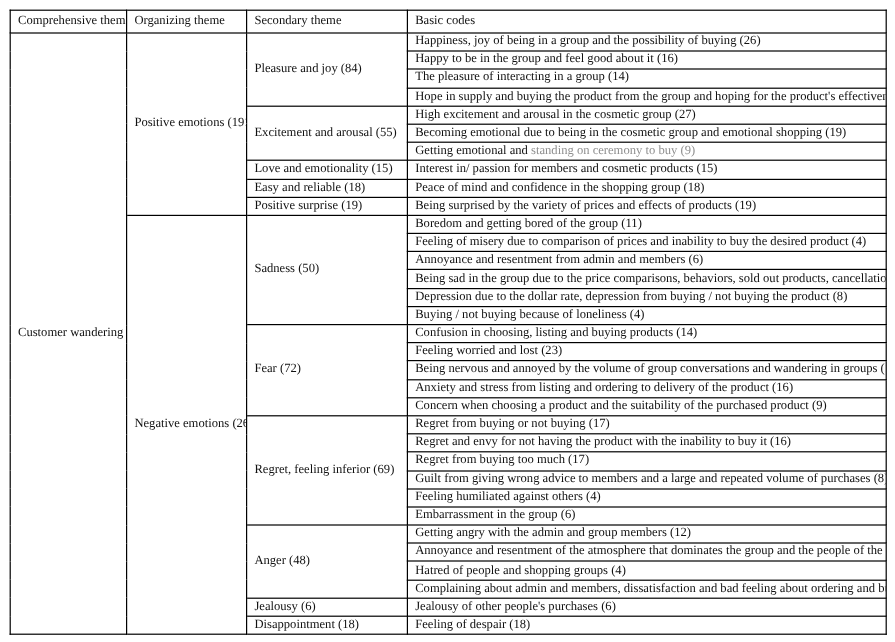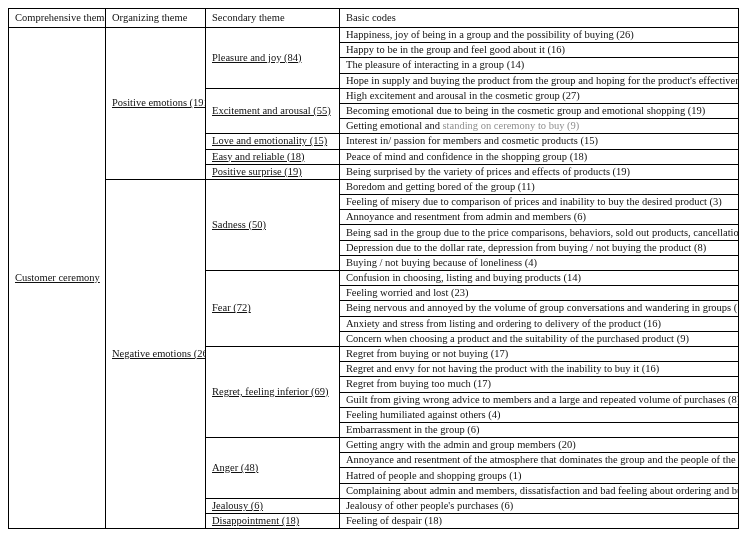--- a/index.html
+++ b/index.html
@@ -27,21 +27,21 @@
     border: 1px solid #000000;
     padding: 1px 6px;
     text-align: left;
     vertical-align: middle;
     font-weight: normal;
     overflow: hidden;
     white-space: nowrap;
   }
   table.coding-table thead tr { height: 19px; }
   table.coding-table tbody tr { height: 15.2px; }
-  td.comp-cell, td.org-cell, td.sec-cell { vertical-align: middle; text-decoration: underline; }
+  td.comp-cell, td.org-cell, td.sec-cell { vertical-align: middle; }
   .muted { color: #8f8f8f; font-family: Liberation Serif, serif; }
 </style>
 </head>
 <body>
 
 <div id="page">
   <table class="coding-table">
     <colgroup>
       <col style="width:97px">
       <col style="width:100px">
@@ -51,21 +51,21 @@
     <thead>
       <tr>
         <th>Comprehensive theme</th>
         <th>Organizing theme</th>
         <th>Secondary theme</th>
         <th>Basic codes</th>
       </tr>
     </thead>
     <tbody>
         <tr>
-          <td class="comp-cell" rowspan="33">Customer ceremony</td>
+          <td class="comp-cell" rowspan="33">Customer wandering</td>
           <td class="org-cell" rowspan="10">Positive emotions (191)</td>
           <td class="sec-cell" rowspan="4">Pleasure and joy (84)</td>
           <td class="code-cell">Happiness, joy of being in a group and the possibility of buying (26)</td>
         </tr>
         <tr>
           <td class="code-cell">Happy to be in the group and feel good about it (16)</td>
         </tr>
         <tr>
           <td class="code-cell">The pleasure of interacting in a group (14)</td>
         </tr>
@@ -93,21 +93,21 @@
         <tr>
           <td class="sec-cell">Positive surprise (19)</td>
           <td class="code-cell">Being surprised by the variety of prices and effects of products (19)</td>
         </tr>
         <tr>
           <td class="org-cell" rowspan="23">Negative emotions (263)</td>
           <td class="sec-cell" rowspan="6">Sadness (50)</td>
           <td class="code-cell">Boredom and getting bored of the group (11)</td>
         </tr>
         <tr>
-          <td class="code-cell">Feeling of misery due to comparison of prices and inability to buy the desired product (3)</td>
+          <td class="code-cell">Feeling of misery due to comparison of prices and inability to buy the desired product (4)</td>
         </tr>
         <tr>
           <td class="code-cell">Annoyance and resentment from admin and members (6)</td>
         </tr>
         <tr>
           <td class="code-cell">Being sad in the group due to the price comparisons, behaviors, sold out products, cancellations, etc. (13)</td>
         </tr>
         <tr>
           <td class="code-cell">Depression due to the dollar rate, depression from buying / not buying the product (8)</td>
         </tr>
@@ -144,27 +144,27 @@
           <td class="code-cell">Guilt from giving wrong advice to members and a large and repeated volume of purchases (8)</td>
         </tr>
         <tr>
           <td class="code-cell">Feeling humiliated against others (4)</td>
         </tr>
         <tr>
           <td class="code-cell">Embarrassment in the group (6)</td>
         </tr>
         <tr>
           <td class="sec-cell" rowspan="4">Anger (48)</td>
-          <td class="code-cell">Getting angry with the admin and group members (20)</td>
+          <td class="code-cell">Getting angry with the admin and group members (12)</td>
         </tr>
         <tr>
           <td class="code-cell">Annoyance and resentment of the atmosphere that dominates the group and the people of the group (12)</td>
         </tr>
         <tr>
-          <td class="code-cell">Hatred of people and shopping groups (1)</td>
+          <td class="code-cell">Hatred of people and shopping groups (4)</td>
         </tr>
         <tr>
           <td class="code-cell">Complaining about admin and members, dissatisfaction and bad feeling about ordering and buying products (19)</td>
         </tr>
         <tr>
           <td class="sec-cell">Jealousy (6)</td>
           <td class="code-cell">Jealousy of other people's purchases (6)</td>
         </tr>
         <tr>
           <td class="sec-cell">Disappointment (18)</td>

